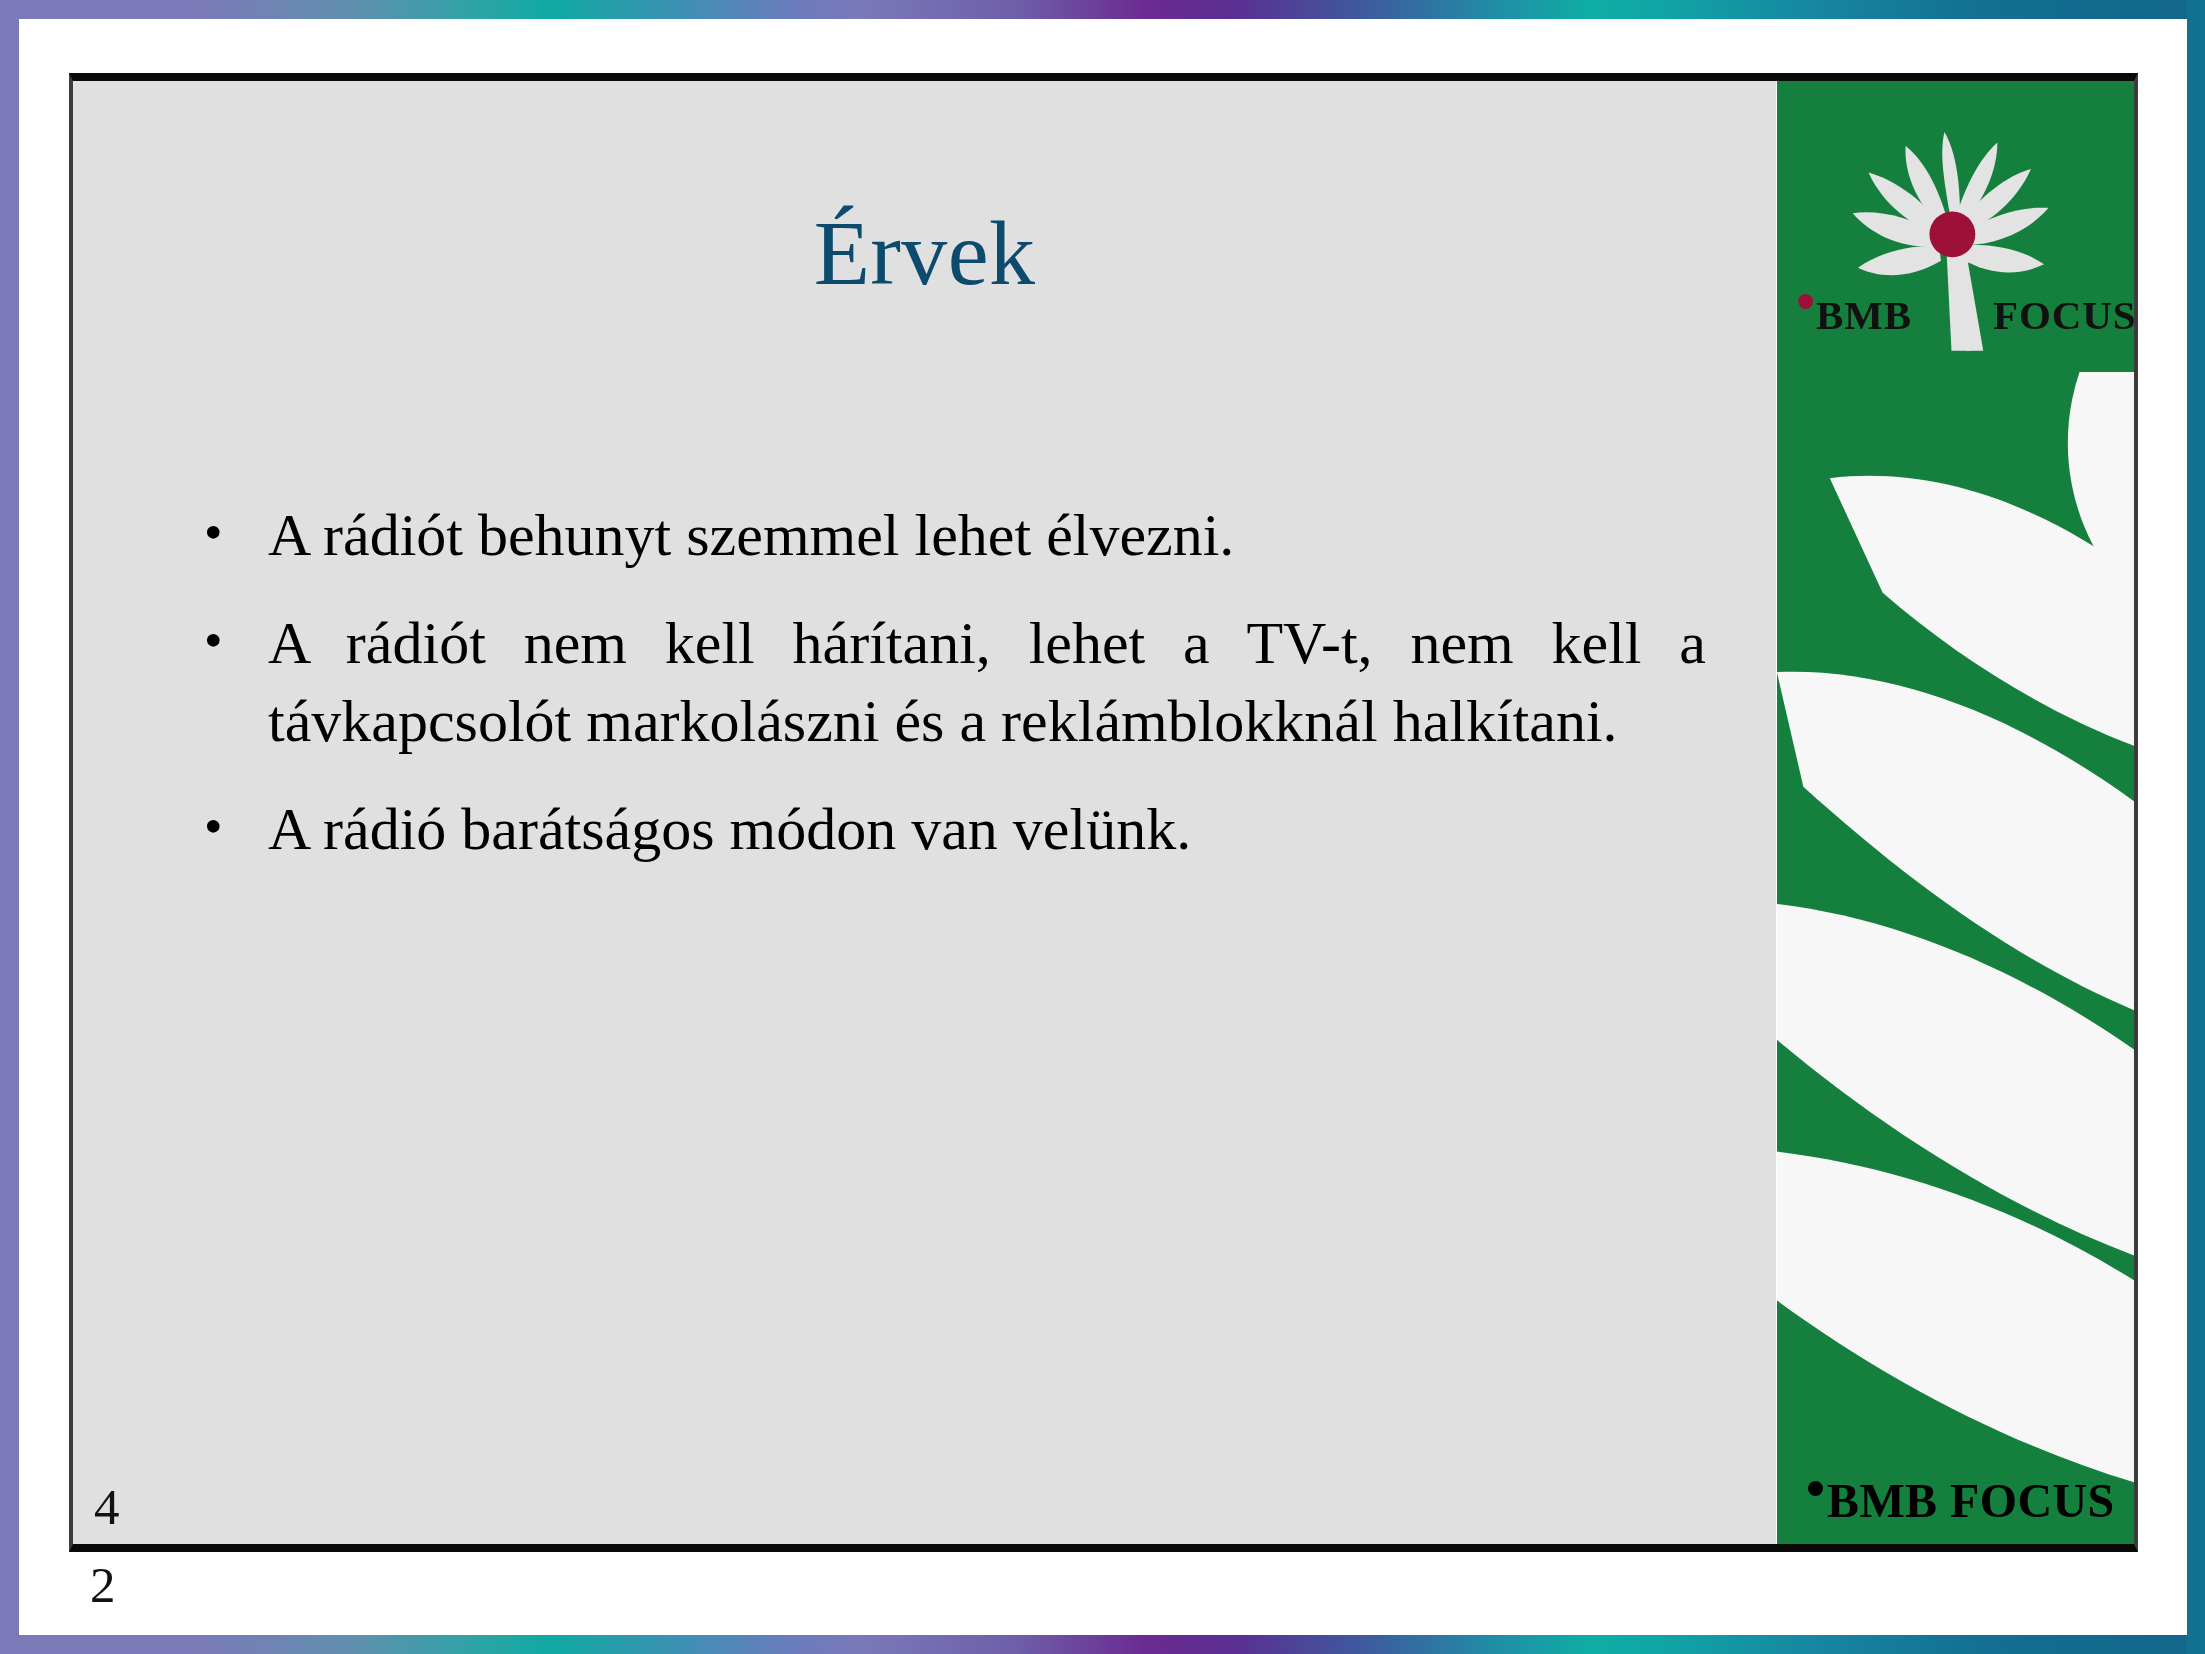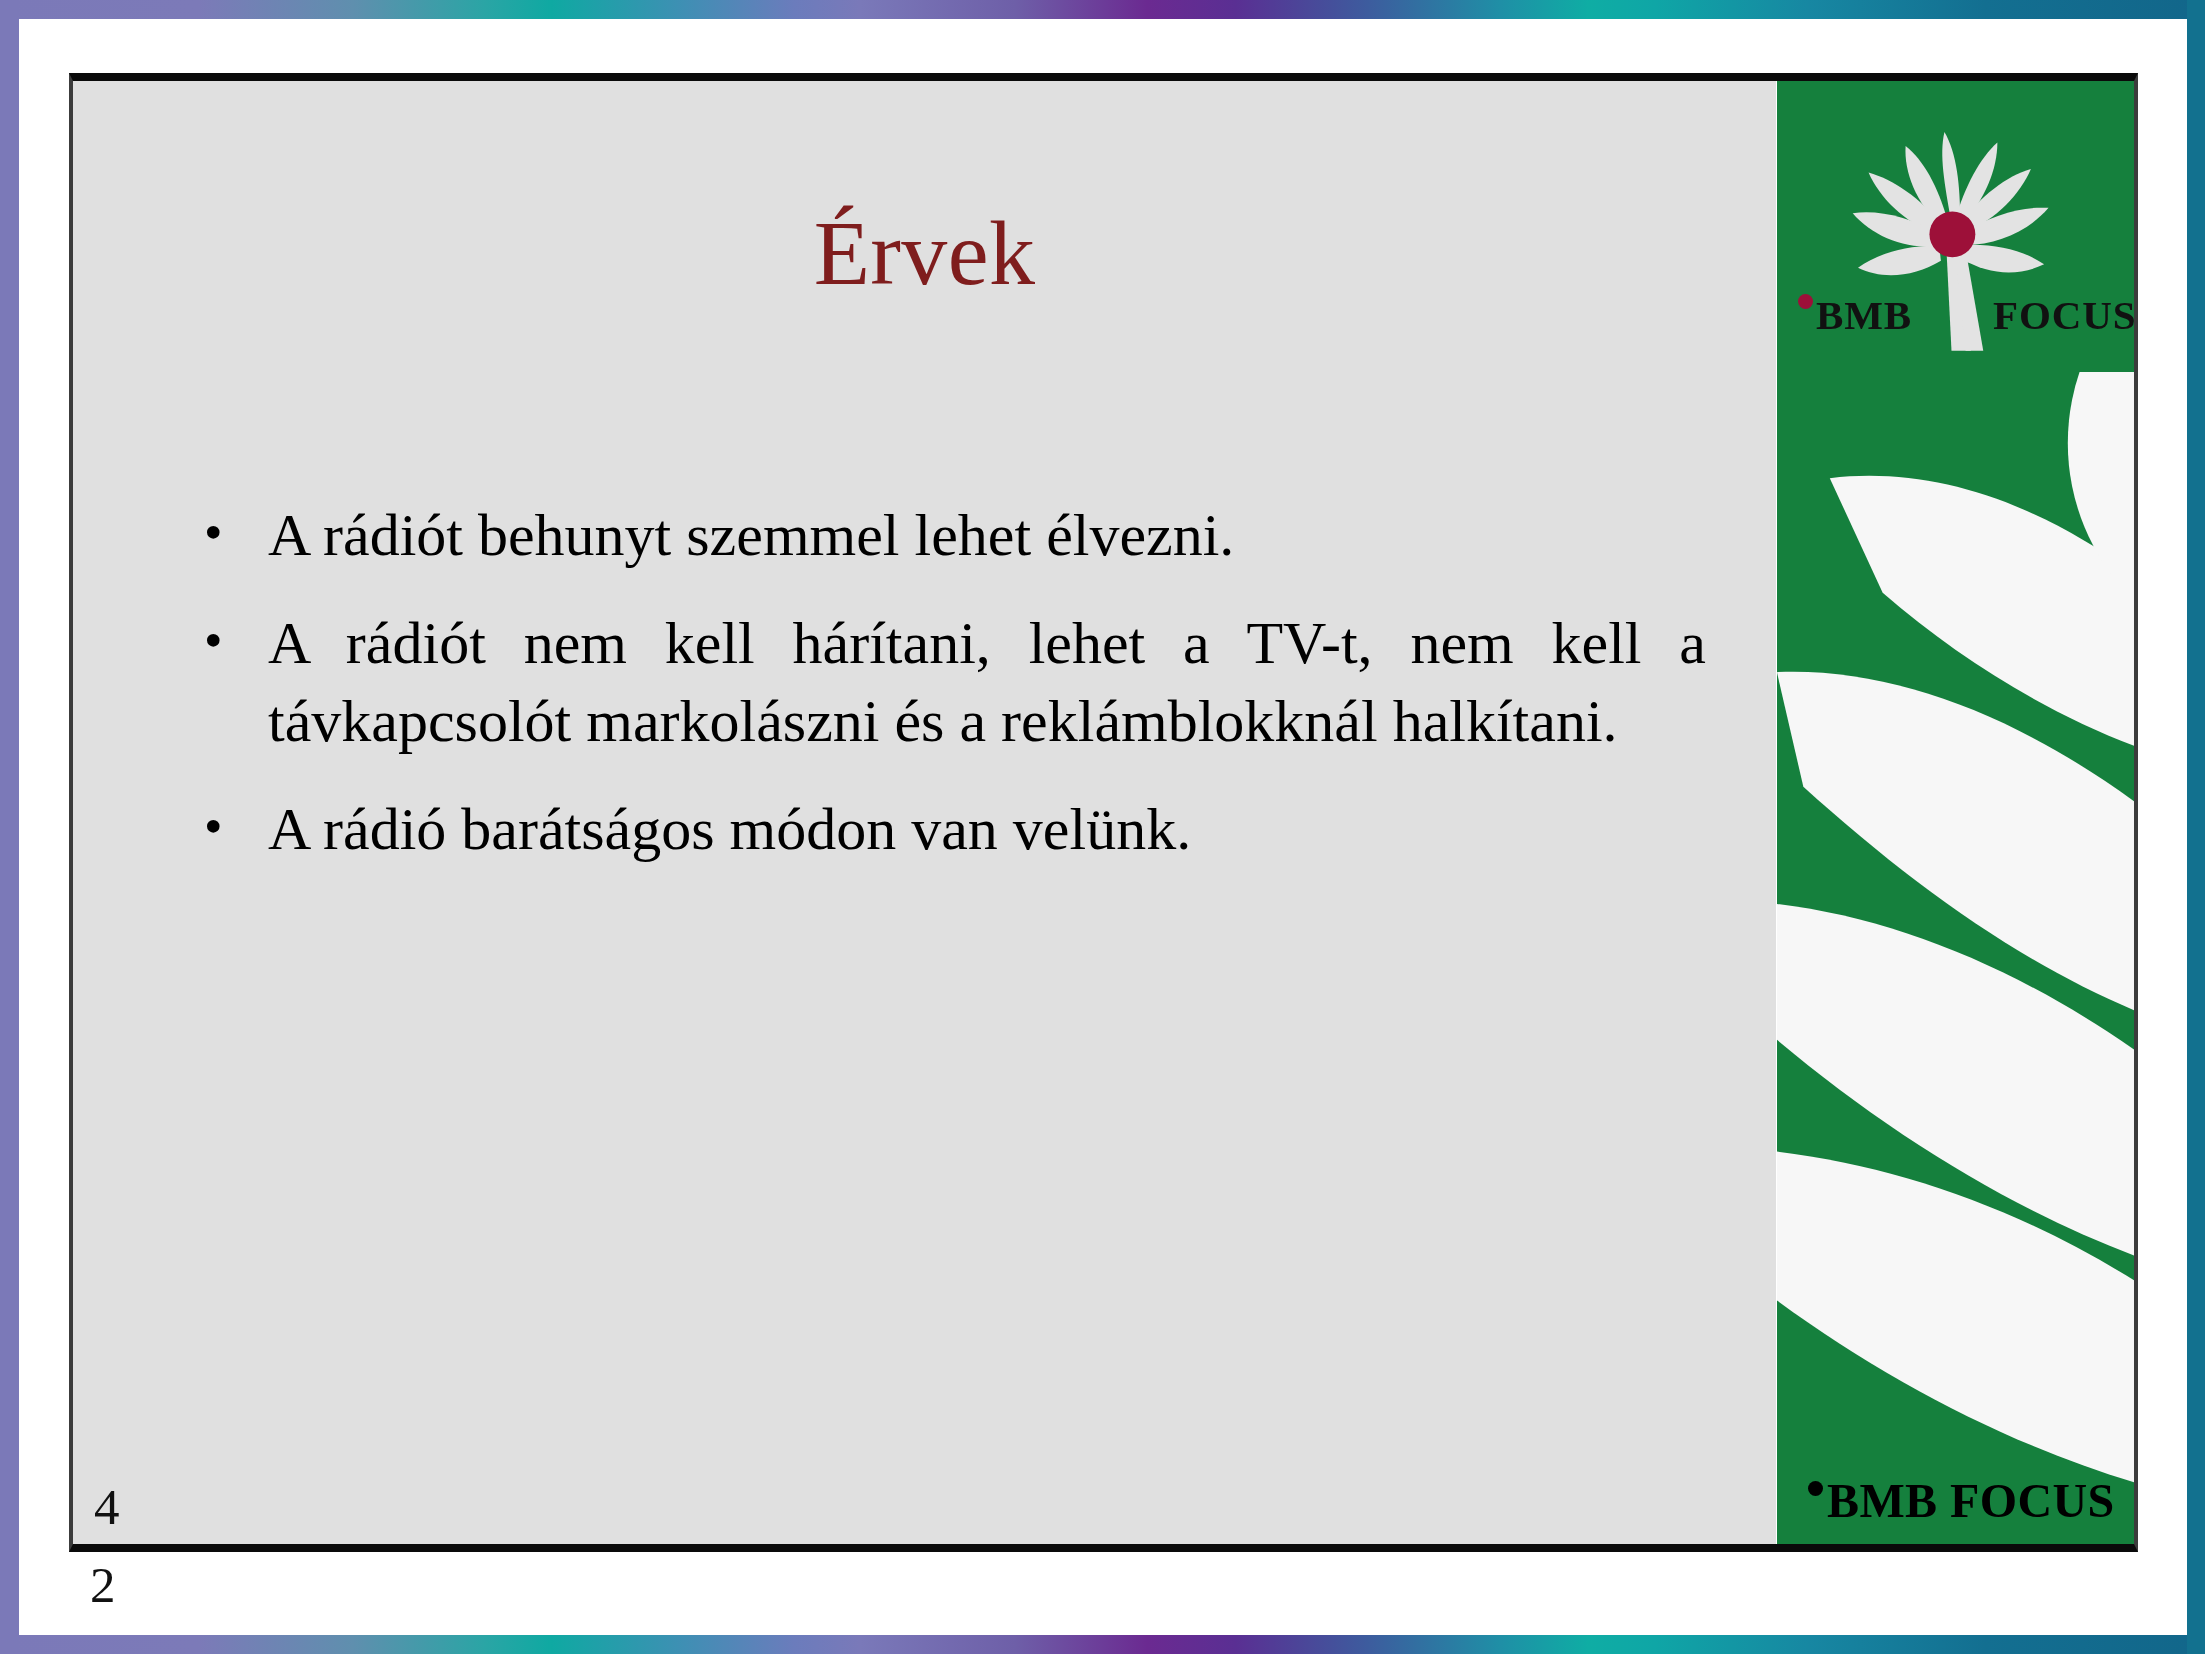--- a/index.html
+++ b/index.html
@@ -108,21 +108,21 @@
     pointer-events: none;
   }
 
   
   #slide-title {
     position: absolute;
     left: 0;
     top: 124px;
     width: 1703px;
     text-align: center;
-    color: #7f1d1d;
+    color: #0c4a6e;
     font-size: 92px;
     line-height: 1.05;
     font-family: "Liberation Serif", "DejaVu Serif", serif;
     font-weight: normal;
     letter-spacing: 0.4px;
   }
 
   
   #bullet-list {
     position: absolute;

